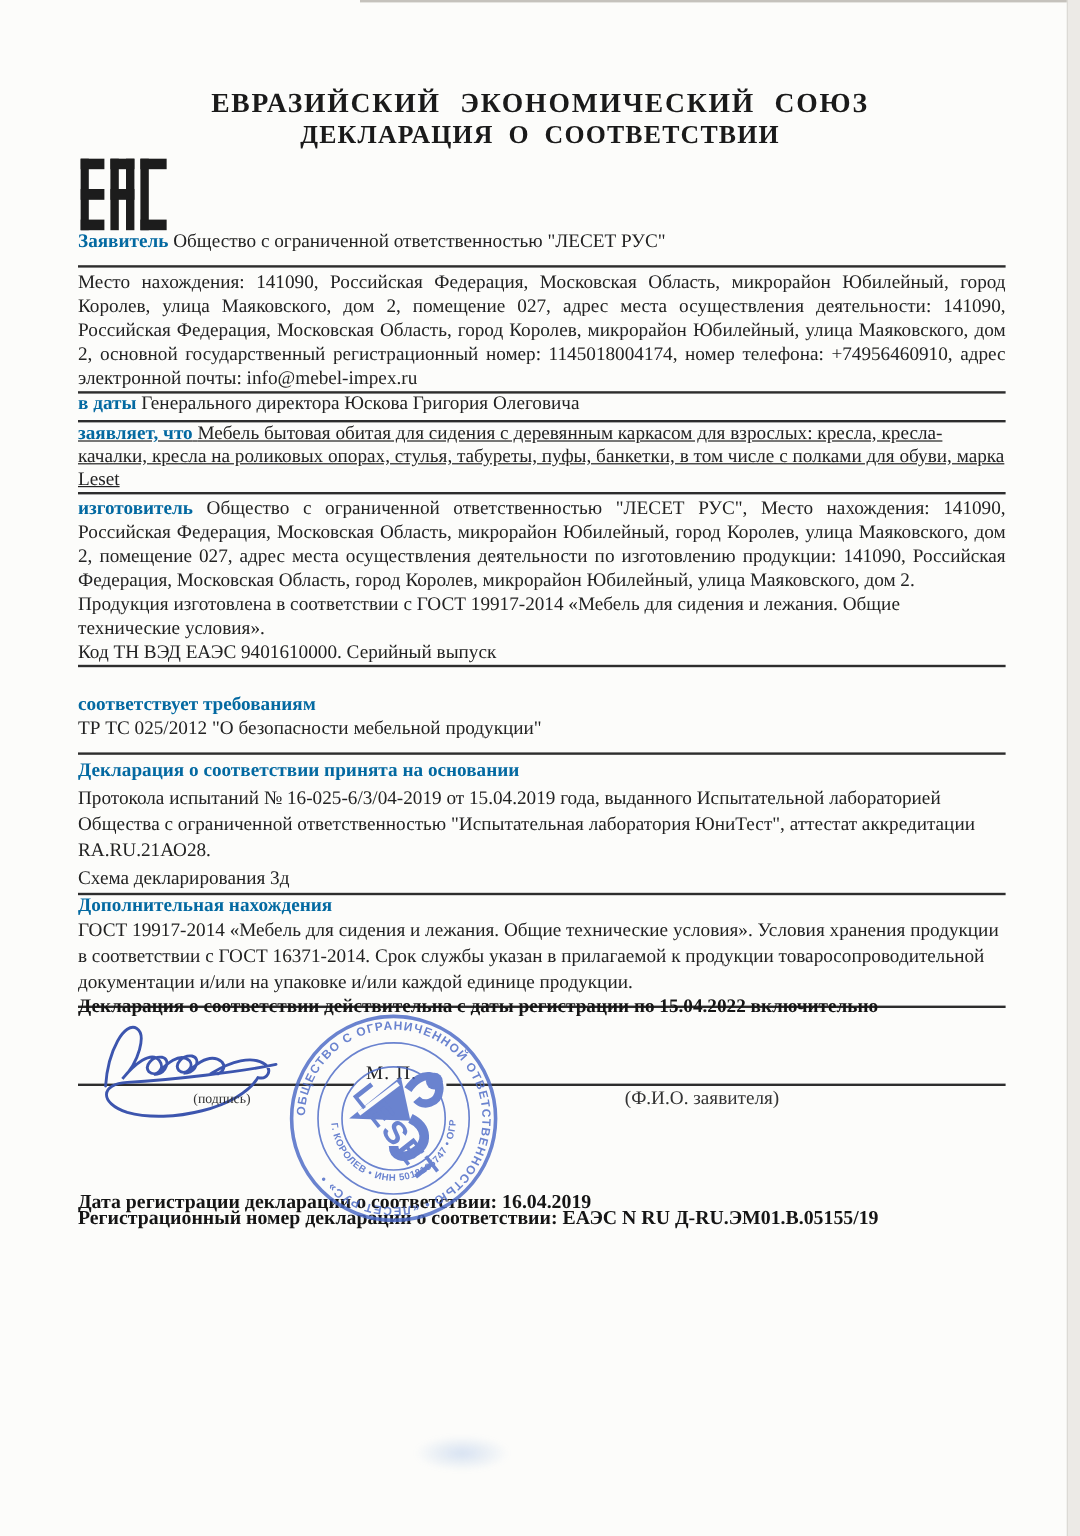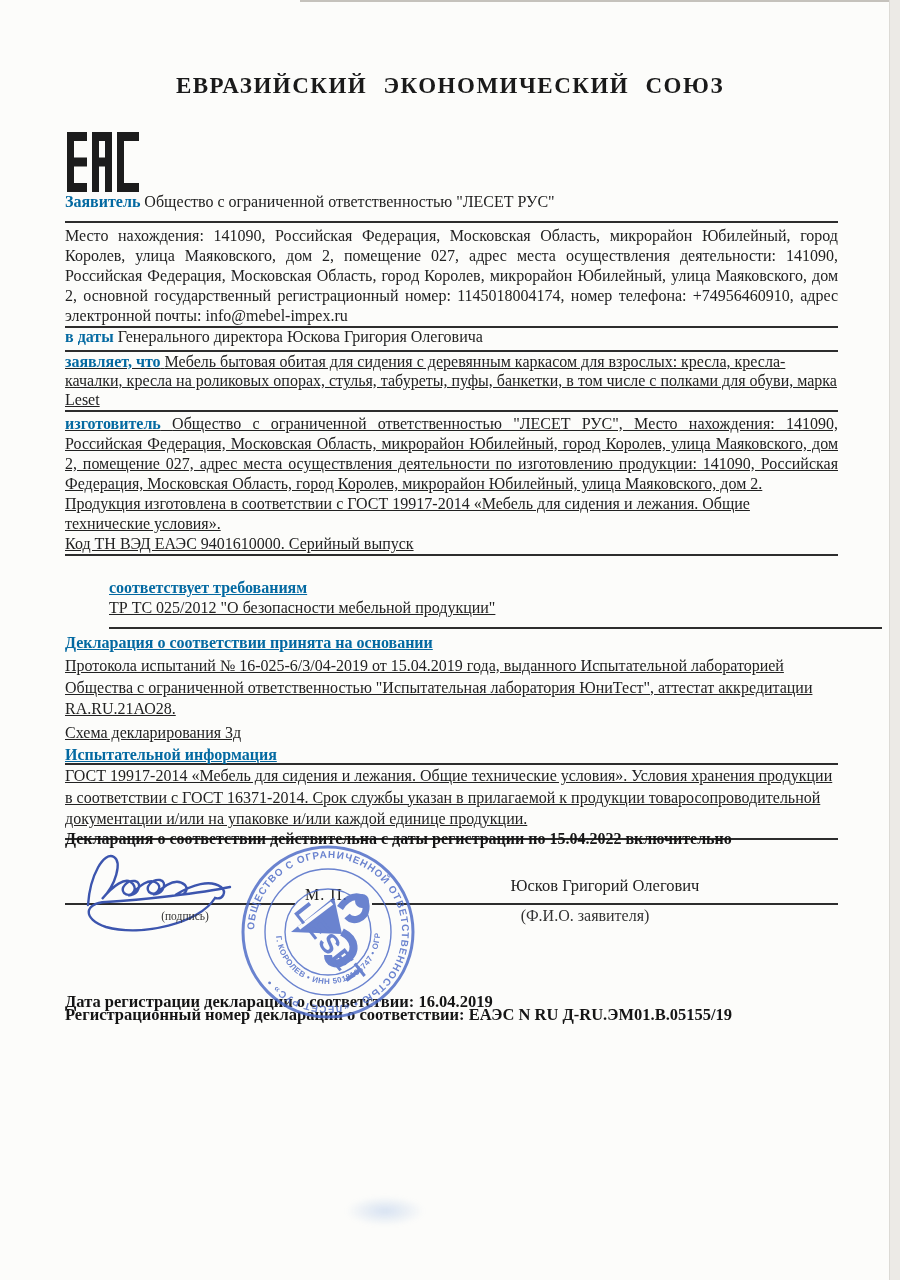--- a/index.html
+++ b/index.html
@@ -19,28 +19,28 @@
   .doc-title{position:absolute;left:0;top:72px;width:100%;text-align:center;font-weight:700;color:#1a1a1a;}
   .doc-title .t1{font-size:23px;line-height:27px;letter-spacing:1.5px;word-spacing:9px;}
   .doc-title .t2{font-size:21.5px;line-height:26px;letter-spacing:1px;word-spacing:6px;}
   
   .eac-svg{position:absolute;left:67px;top:132px;}
   
   .sec{position:absolute;left:65px;width:773px;}
   .rule-b{border-bottom:2px solid #2d2d2d;}
   .lbl{font-weight:700;color:#0369a1;}
   .just{text-align:justify;}
-  p{margin:0;text-decoration:underline;}
+  p{margin:0;}
   .s-applicant{top:192px;padding-bottom:9px;}
   .s-address{top:226px;}
   .s-inperson{top:327px;padding-bottom:3px;}
   .s-declares{top:352px;line-height:19px;padding-bottom:1px;text-decoration:underline;}
   .s-manufacturer{top:414px;}
-  .s-complies{top:578px;padding-bottom:9px;margin-left:44px;}
-  .s-basis{top:633px;padding-bottom:20px;}
+  .s-complies{top:578px;padding-bottom:9px;}
+  .s-basis{top:633px;padding-bottom:1px;}
   .s-basis .para{line-height:21.5px;margin-top:2px;}
   .s-additional{top:745px;}
   .s-additional .para{line-height:21.5px;}
   .rule-validity{position:absolute;left:65px;top:838px;width:773px;height:2px;background:#2d2d2d;}
   .s-validity{top:829px;font-weight:700;color:#151515;z-index:2;}
   
   .sig-svg{position:absolute;left:72px;top:845px;z-index:5;}
   .line-sign{position:absolute;left:65px;top:903px;width:230px;height:2px;background:#2d2d2d;}
   .cap-sign{position:absolute;left:118px;top:906px;width:134px;text-align:center;font-size:11.5px;color:#333;z-index:7;}
   .mp{position:absolute;left:305px;top:885px;font-size:16px;color:#222;z-index:3;letter-spacing:1px;}
@@ -57,20 +57,21 @@
 
 <div class="page">
 
   <div class="top-hairline"></div>
   <div class="corner-mark"></div>
   <div class="right-band"></div>
   <div class="ink-smudge"></div>
 
   <header class="doc-title">
     <div class="t1">ЕВРАЗИЙСКИЙ ЭКОНОМИЧЕСКИЙ СОЮЗ</div>
+    <div class="t2">ДЕКЛАРАЦИЯ О СООТВЕТСТВИИ</div>
   </header>
 
   <svg class="eac-svg" width="72" height="60" viewBox="0 0 72 60" role="img" aria-label="ЕАС">
     <g fill="#1c1c1c">
 
       <rect x="0" y="0" width="7" height="60"></rect>
       <rect x="0" y="0" width="20" height="9"></rect>
       <rect x="0" y="25.5" width="20" height="9"></rect>
       <rect x="0" y="51" width="20" height="9"></rect>
 
@@ -115,41 +116,40 @@
     <p>ТР ТС 025/2012 "О безопасности мебельной продукции"</p>
   </section>
 
   <section class="sec s-basis rule-b">
     <p class="lbl">Декларация о соответствии принята на основании</p>
     <p class="para">Протокола испытаний № 16-025-6/3/04-2019 от 15.04.2019 года, выданного Испытательной лабораторией Общества с ограниченной ответственностью "Испытательная лаборатория ЮниТест", аттестат аккредитации RA.RU.21АО28.</p>
     <p class="para">Схема декларирования 3д</p>
   </section>
 
   <section class="sec s-additional">
-    <p class="lbl">Испытательной информация</p>
+    <p class="lbl">Дополнительная нахождения</p>
     <p class="para">ГОСТ 19917-2014 «Мебель для сидения и лежания. Общие технические условия».  Условия хранения продукции в соответствии с ГОСТ 16371-2014. Срок службы указан в прилагаемой к продукции товаросопроводительной документации и/или на упаковке и/или каждой единице продукции.</p>
   </section>
 
   <div class="rule-validity"></div>
   <section class="sec s-validity">Декларация о соответствии  действительна с даты регистрации по 15.04.2022 включительно</section>
 
   <svg class="sig-svg" width="245" height="95" viewBox="0 0 245 95">
     <path d="M16,60 C18,30 32,6 42,12 C50,17 44,40 30,54
              C40,42 54,30 61,39 C66,46 58,53 52,48 C48,43 55,35 63,36 C71,38 66,49 59,50
              C66,42 78,31 86,39 C90,44 83,52 77,47 C73,42 80,34 88,35 C96,37 91,48 84,49
              C92,41 104,32 113,40 C117,45 112,52 105,49
              C120,40 138,34 149,42 C155,47 151,55 143,53
              C128,78 70,92 34,82 C10,74 12,58 34,57 C70,55 130,48 158,42" fill="none" stroke="#3c55ae" stroke-width="2.4" stroke-linecap="round"></path>
   </svg>
 
   <div class="line-sign"></div>
   <div class="cap-sign">(подпись)</div>
   <div class="mp">М. П.</div>
   <div class="line-fio"></div>
-  <div class="fio-name">Юсков Григорий Олегович</div>
   <div class="cap-fio">(Ф.И.О. заявителя)</div>
 
   <svg class="stamp-svg" width="178" height="176" viewBox="0 0 178 176" style="font-family:'Liberation Sans','DejaVu Sans',sans-serif;">
     <g stroke="var(--stamp-color,#4b69c6)" fill="none">
       <circle cx="89" cy="88" r="85" stroke-width="3"></circle>
       <circle cx="89" cy="88" r="63" stroke-width="1.4"></circle>
       <circle cx="89" cy="88" r="43" stroke-width="1.4"></circle>
     </g>
     <defs>
       <path id="outerRing" d="M 15,88 A 74,74 0 1 1 163,88 A 74,74 0 1 1 15,88"></path>

